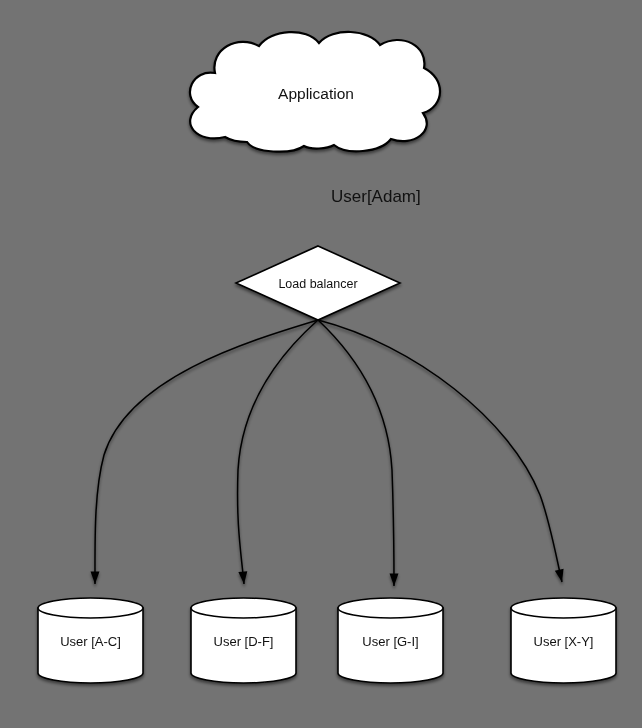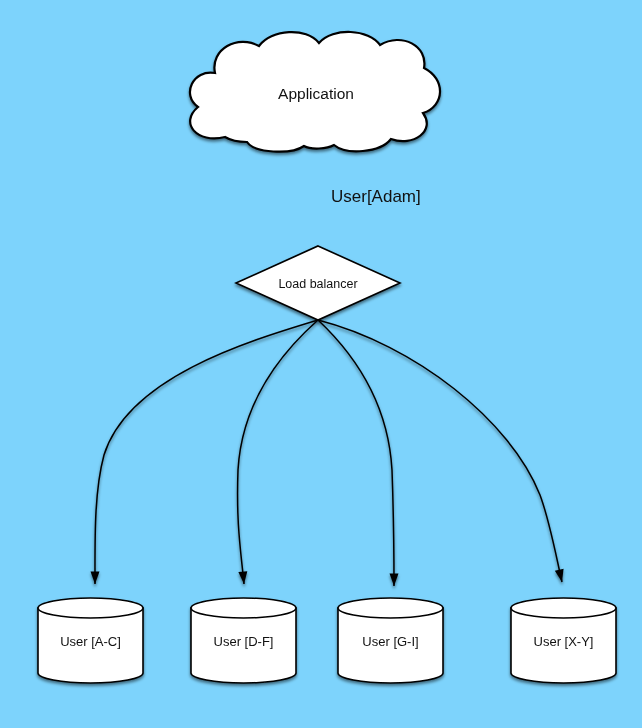--- a/index.html
+++ b/index.html
@@ -8,21 +8,21 @@
     width: 642px;
     height: 728px;
     background: #ffffff;
     overflow: hidden;
     font-family: "Liberation Sans", sans-serif;
   }
   .canvas {
     position: relative;
     width: 642px;
     height: 728px;
-    background: #7dd3fc;
+    background: #737373;
   }
   svg { display: block; }
   .shape {
     fill: #ffffff;
     stroke: #000000;
   }
   .cloud-stroke { stroke-width: 2.2; }
   .diamond-stroke { stroke-width: 1.6; }
   .cyl-stroke { stroke-width: 1.6; }
   .edge {

